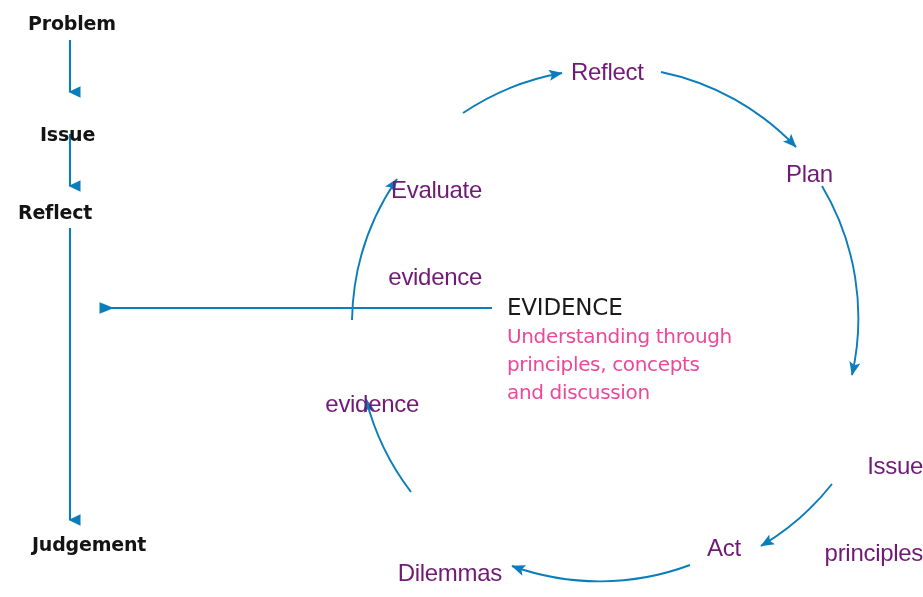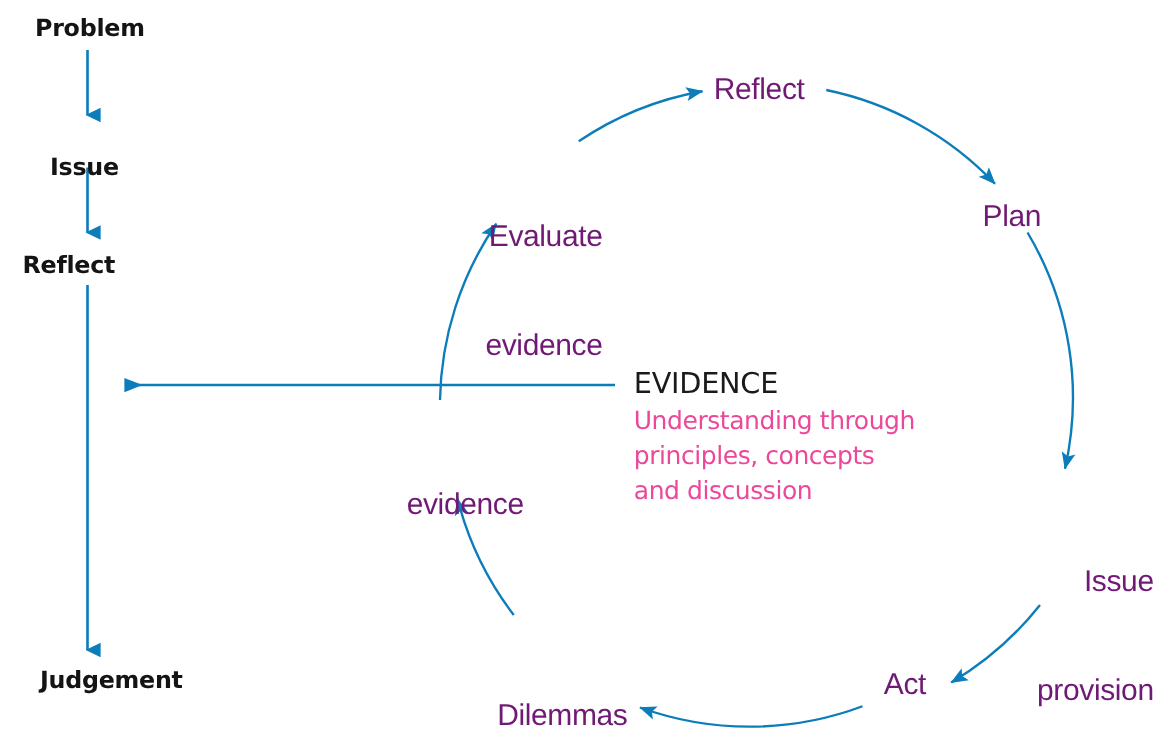--- a/index.html
+++ b/index.html
@@ -123,21 +123,21 @@
   <div class="lbl chain-label ta-left" style="left:18px; top:201px;">Reflect</div>
 
   <div class="lbl chain-label ta-left" style="left:16px; top:533px;margin-left:16px;">Judgement</div>
 
   <div class="lbl cycle-label ta-left" style="left:571px; top:58px;">Reflect</div>
 
   <div class="lbl cycle-label ta-left" style="left:786px; top:160px;">Plan</div>
 
   <div class="lbl cycle-label two-line ta-center" style="left:806px; top:392px; width:117px;">
     <div>Issue</div>
-    <div>provision</div>
+    <div>principles</div>
   </div>
 
   <div class="lbl cycle-label ta-left" style="left:707px; top:534px;">Act</div>
 
   <div class="lbl cycle-label two-line ta-center" style="left:390px; top:499px; width:112px;">
     <div>Dilemmas</div>
     
   </div>
 
   <div class="lbl cycle-label two-line ta-center" style="left:307px; top:330px; width:112px;">

